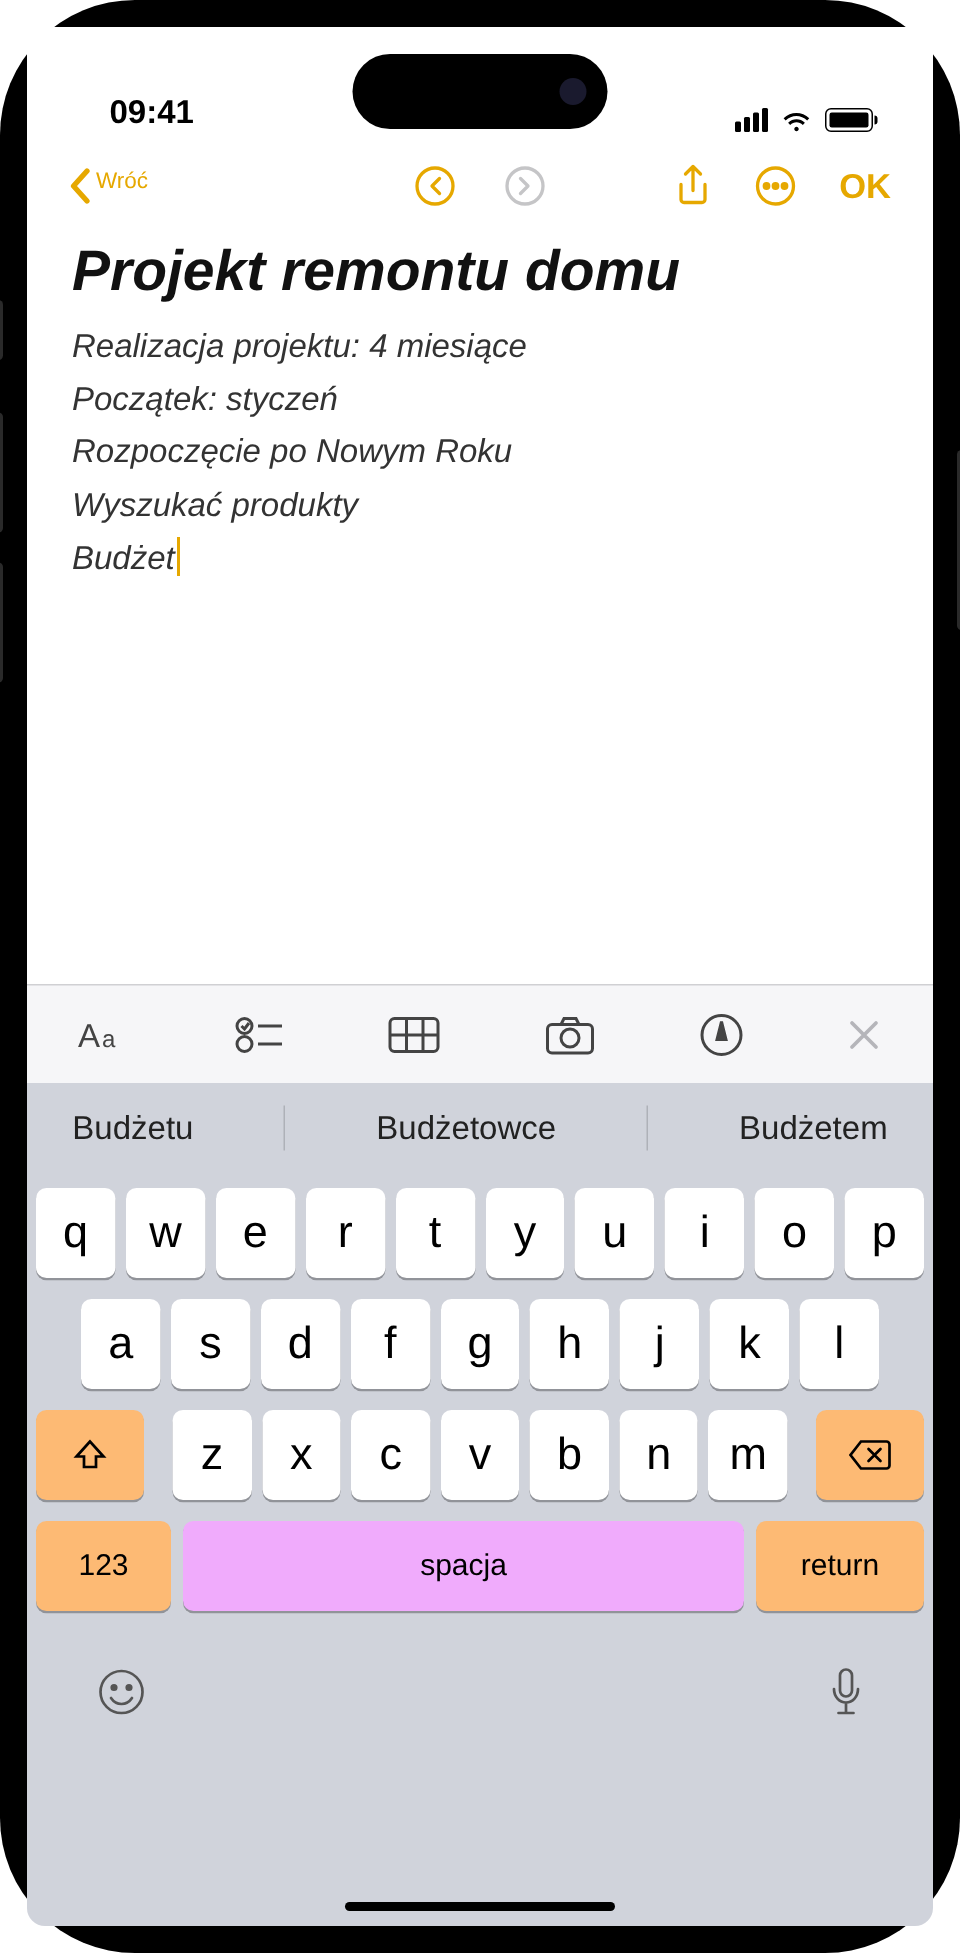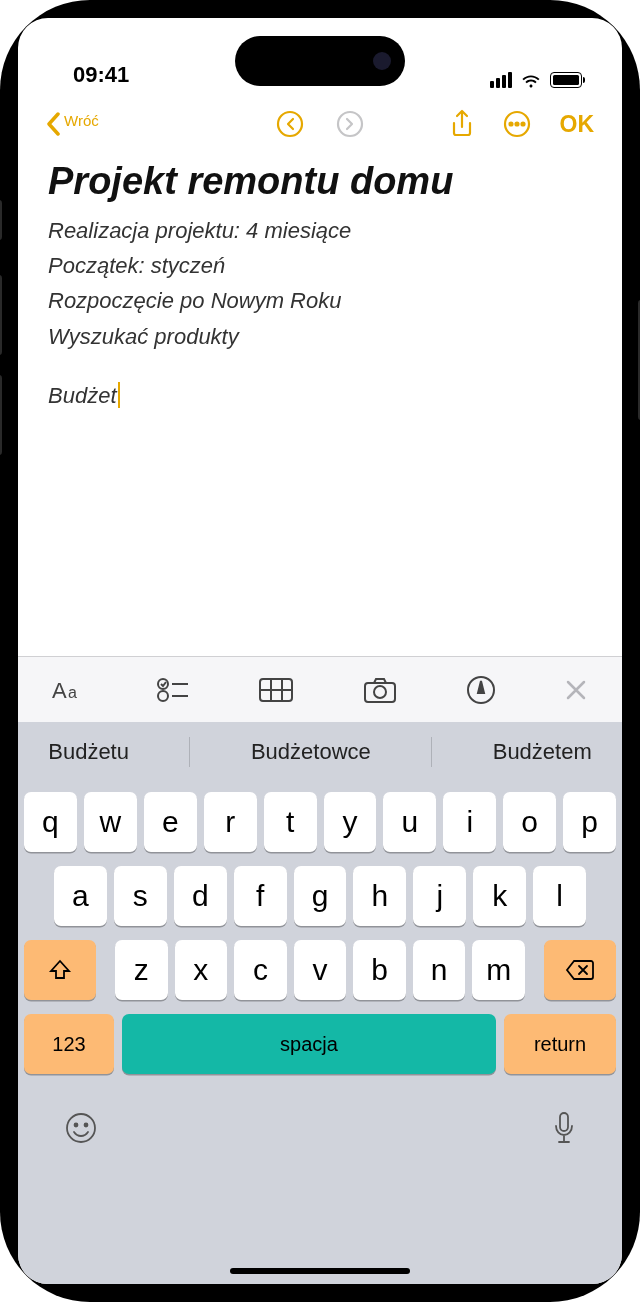--- a/index.html
+++ b/index.html
@@ -25,21 +25,21 @@
       border-radius: 3px;
     }
     .sb-left-1 { left: -4px; top: 200px; width: 6px; height: 40px; }
     .sb-left-2 { left: -4px; top: 275px; width: 6px; height: 80px; }
     .sb-left-3 { left: -4px; top: 375px; width: 6px; height: 80px; }
     .sb-right { right: -4px; top: 300px; width: 6px; height: 120px; }
     .screen {
       width: 100%;
       height: 100%;
       background: #fff;
-      border-radius: 30px;
+      border-radius: 12px;
       position: relative;
       overflow: hidden;
     }
     .dynamic-island {
       position: absolute;
       top: 18px;
       left: 50%;
       transform: translateX(-50%);
       width: 170px;
       height: 50px;
@@ -133,21 +133,20 @@
     }
     .note-line {
       font-size: 22px;
       color: #333;
       line-height: 1.6;
       font-weight: 400;
     }
     .cursor-line {
       display: inline-flex;
       align-items: center;
-      margin-top: 24px;
     }
     .cursor {
       display: inline-block;
       width: 2.5px;
       height: 26px;
       background: #E6A800;
       margin-left: 1px;
       vertical-align: middle;
     }
     .toolbar {
@@ -216,21 +215,21 @@
       background: #fdba74;
       font-size: 20px;
     }
     .key-shift, .key-backspace {
       width: 72px;
       flex: none;
     }
     .key-row-3-inner { display: flex; flex: 1; gap: 7px; margin: 0 12px; }
     .key-row-4 { gap: 8px; }
     .key-123 { width: 90px; flex: none; font-size: 20px; }
-    .key-space { flex: 1; font-size: 20px; background: #14b8a6; }
+    .key-space { flex: 1; font-size: 20px; background: #f0abfc; }
     .key-return { width: 112px; flex: none; font-size: 20px; }
     .bottom-row {
       display: flex;
       justify-content: space-between;
       align-items: center;
       padding: 22px 40px 14px 40px;
     }
     .home-indicator {
       position: absolute;
       bottom: 10px;

